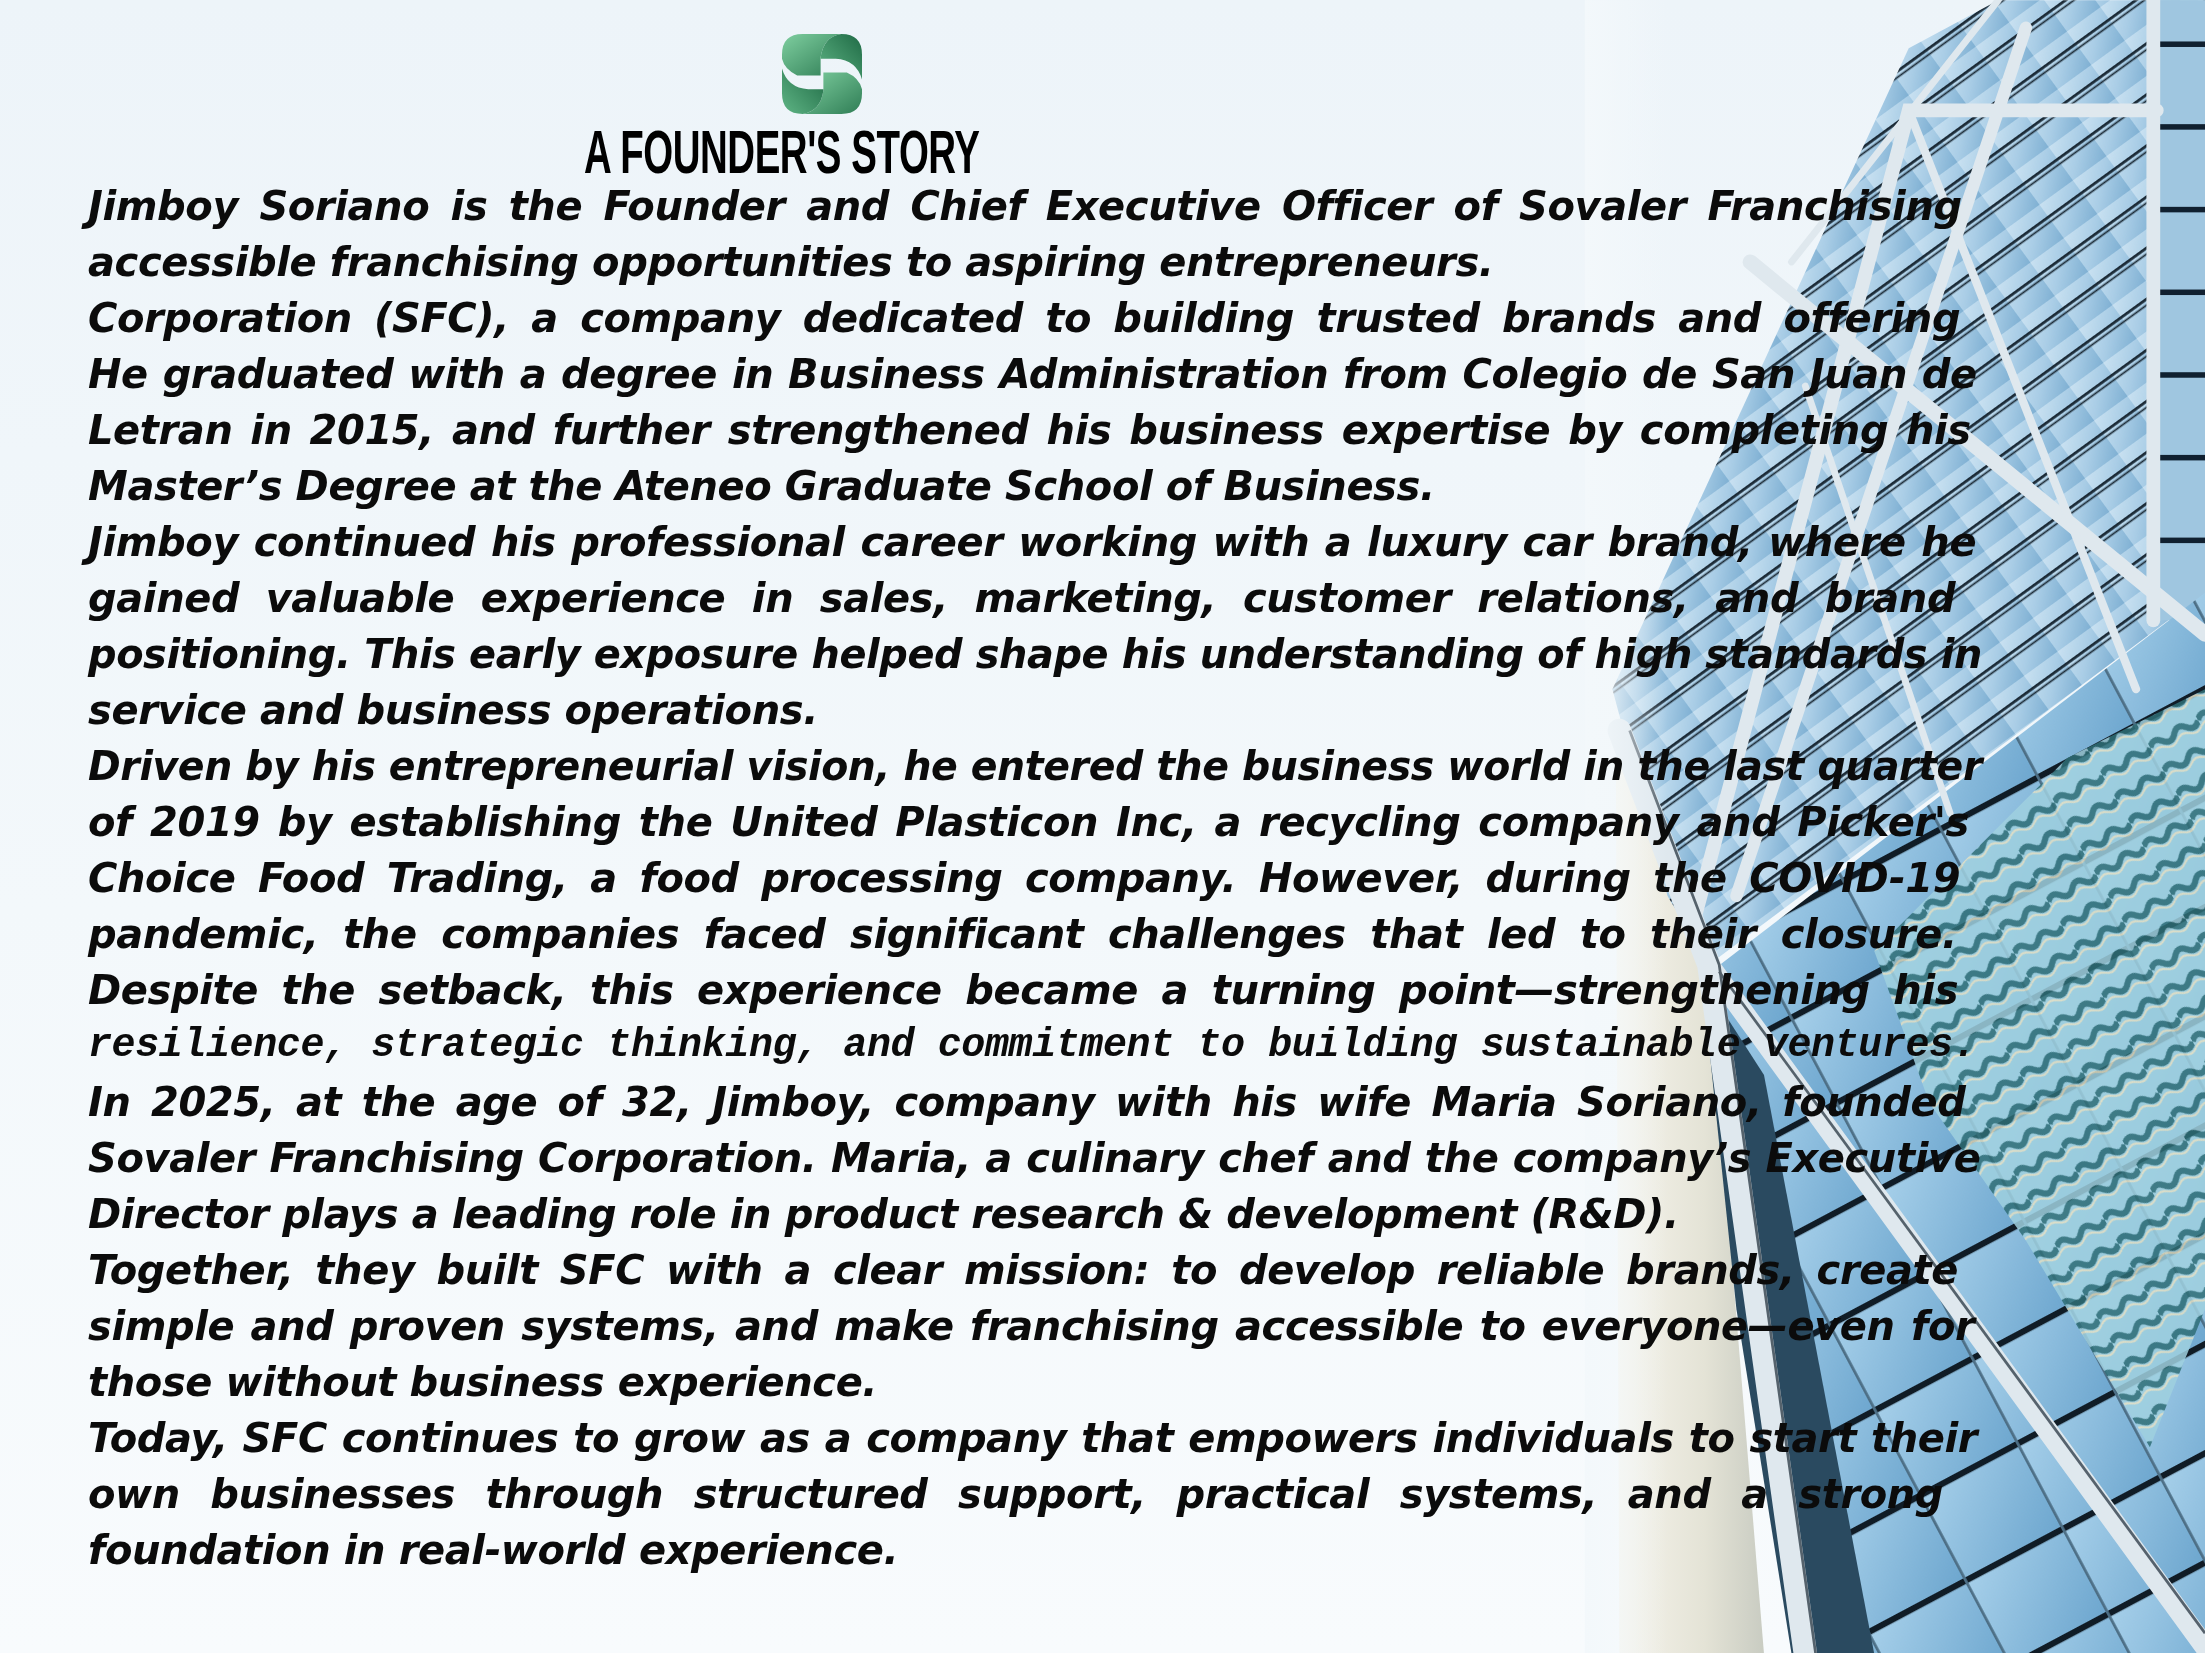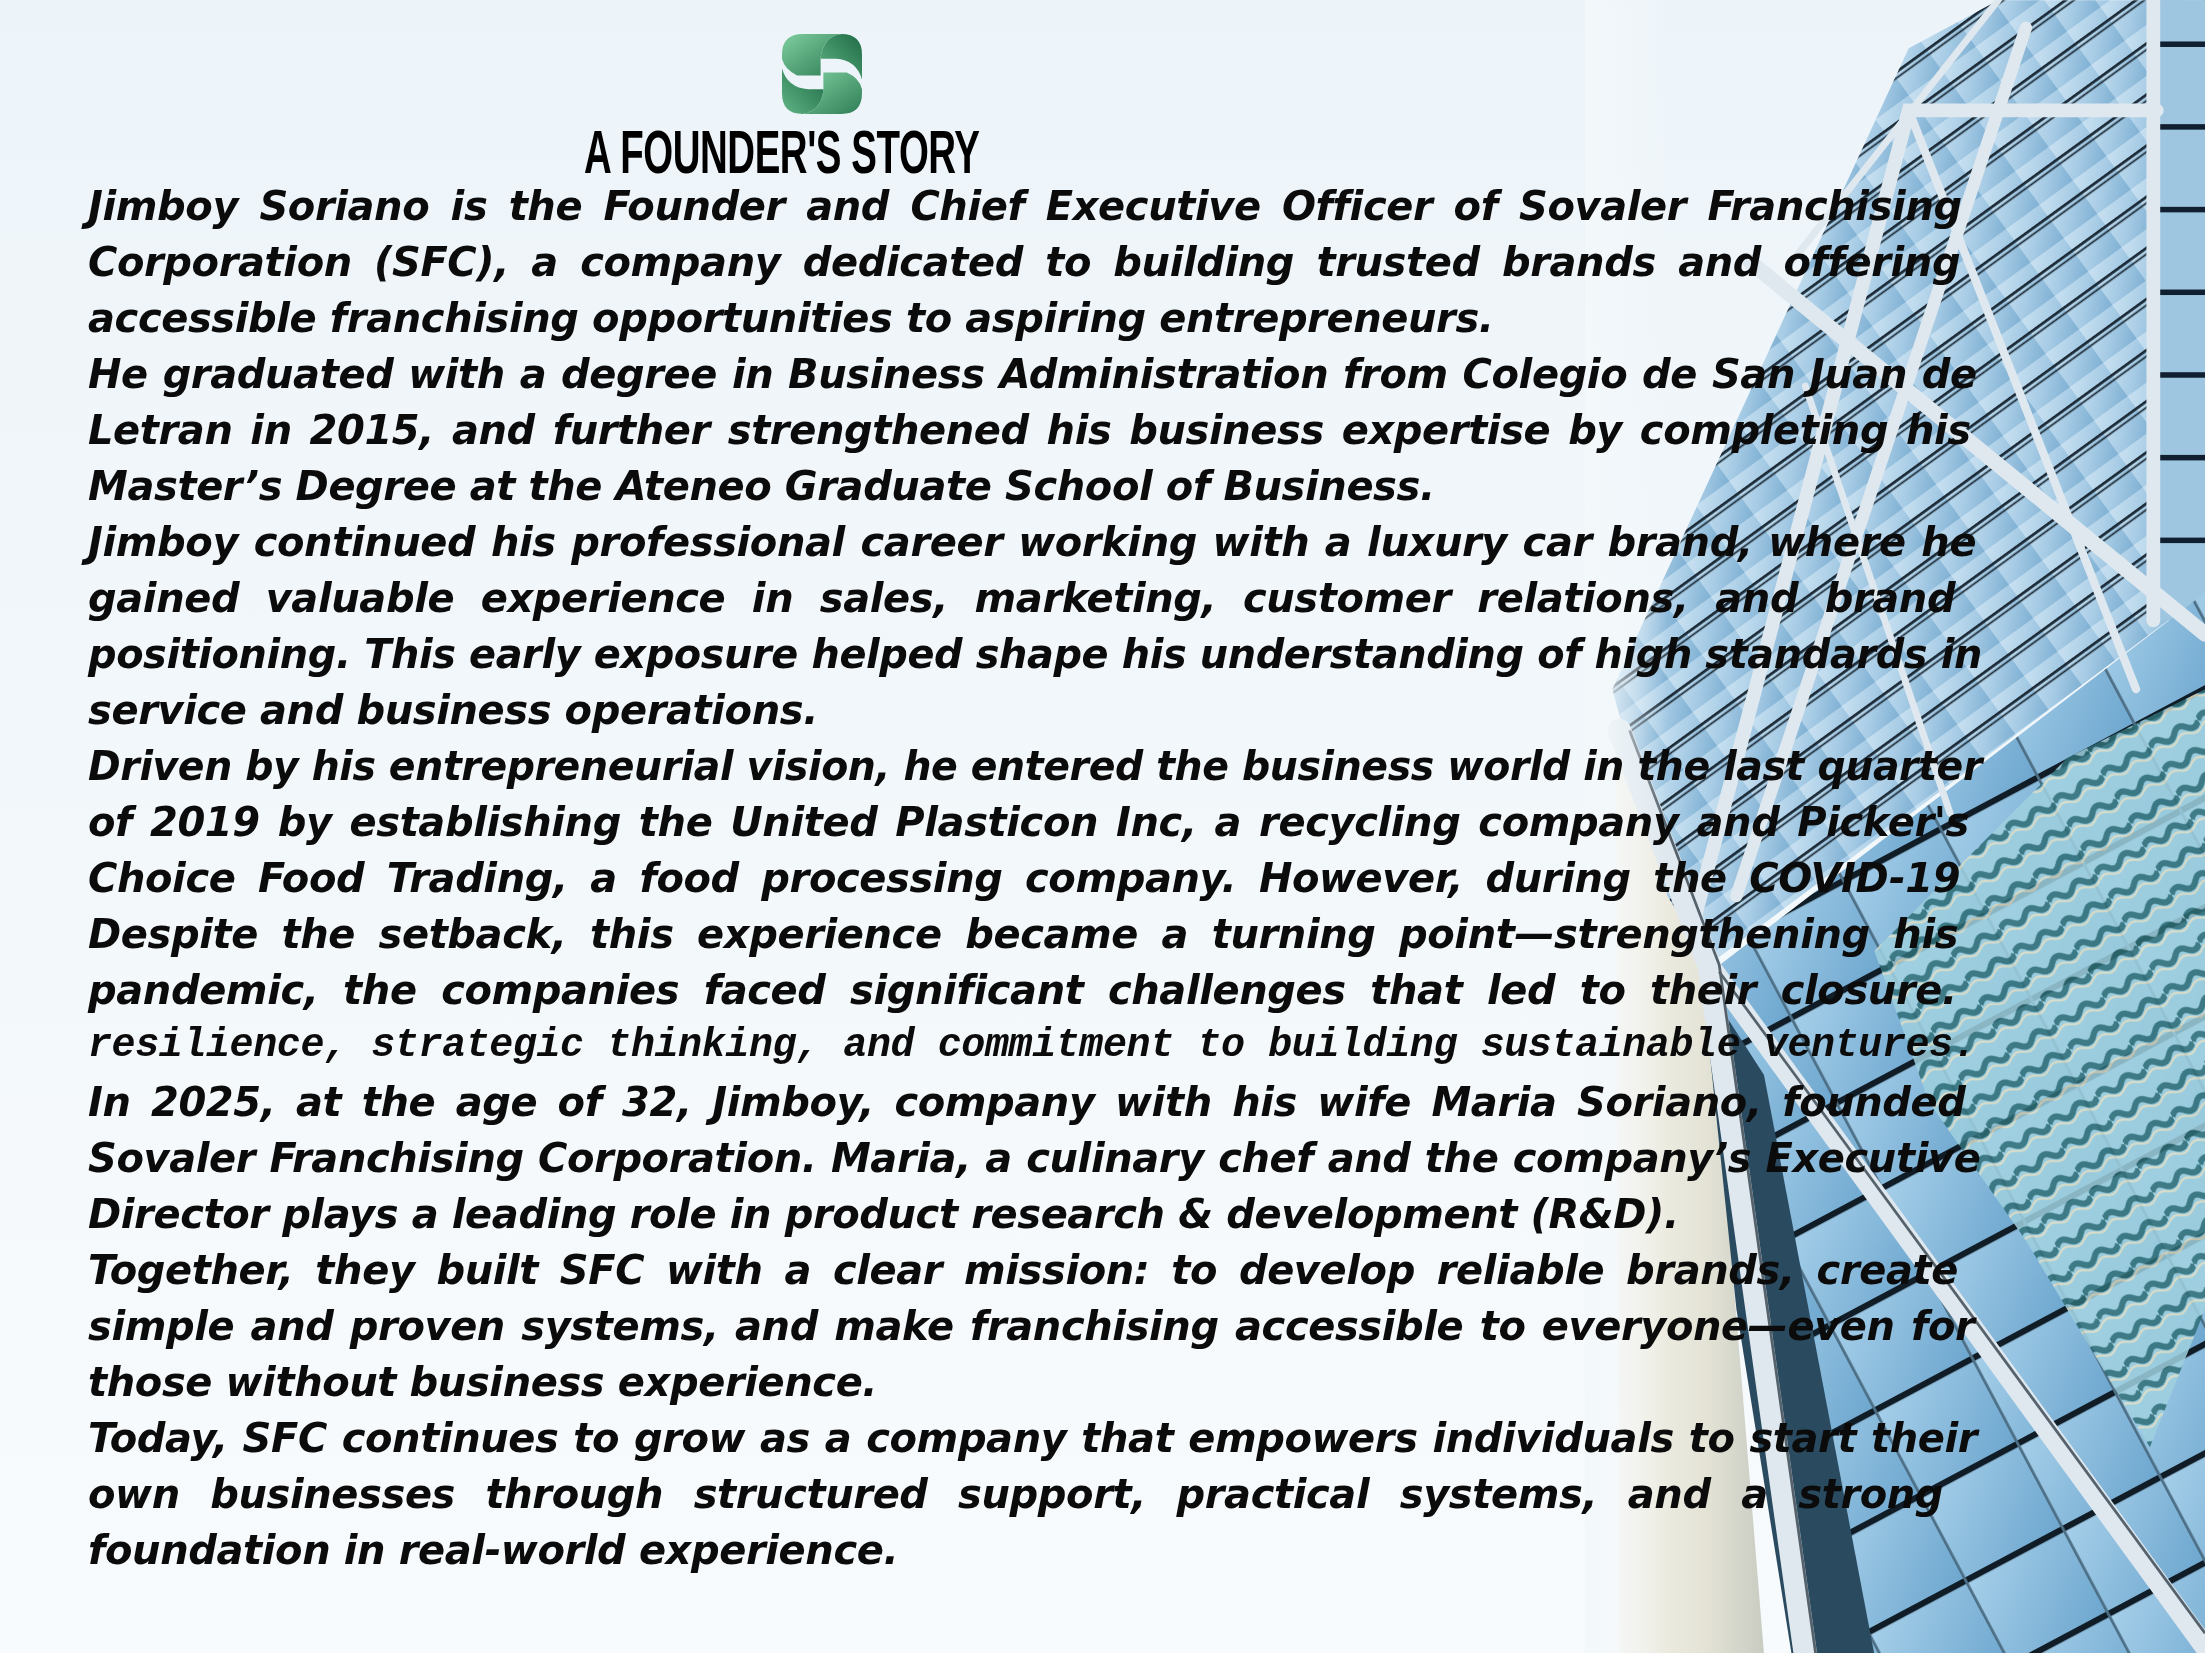--- a/index.html
+++ b/index.html
@@ -137,40 +137,40 @@
     <path d="M86 116 H30 Q56 112 60 82 V56 H94 Q112 64 116 80 V86 Q116 116 86 116 Z" fill="url(#lg1)"></path>
 
     <path d="M30 116 Q0 116 0 86 V50 Q8 78 38 80 H60 V82 Q56 112 30 116 Z" fill="url(#lg2)"></path>
   </svg>
 
   <h1 class="title">A FOUNDER'S STORY</h1>
 
   <div class="story">
     <p>
       <span class="ln" style="display: block; white-space: nowrap; word-spacing: 7.8px; text-align-last: left;">Jimboy Soriano is the Founder and Chief Executive Officer of Sovaler Franchising</span>
+      <span class="ln last" style="display: block; white-space: nowrap;">accessible franchising opportunities to aspiring entrepreneurs.</span>
       <span class="ln" style="display: block; white-space: nowrap; word-spacing: 8.8px; text-align-last: left;">Corporation (SFC), a company dedicated to building trusted brands and offering</span>
-      <span class="ln last" style="display: block; white-space: nowrap;">accessible franchising opportunities to aspiring entrepreneurs.</span>
     </p>
     <p>
       <span class="ln" style="display: block; white-space: nowrap; word-spacing: 1.3px; text-align-last: left;">He graduated with a degree in Business Administration from Colegio de San Juan de</span>
       <span class="ln" style="display: block; white-space: nowrap; word-spacing: 4.3px; text-align-last: left;">Letran in 2015, and further strengthened his business expertise by completing his</span>
       <span class="ln last" style="display: block; white-space: nowrap;">Master’s Degree at the Ateneo Graduate School of Business.</span>
     </p>
     <p>
       <span class="ln" style="display: block; white-space: nowrap; word-spacing: 2.1px; text-align-last: left;">Jimboy continued his professional career working with a luxury car brand, where he</span>
       <span class="ln" style="display: block; white-space: nowrap; word-spacing: 13px; text-align-last: left;">gained valuable experience in sales, marketing, customer relations, and brand</span>
       <span class="ln" style="display: block; white-space: nowrap; transform-origin: left center; transform: scaleX(0.9964); width: 1531px; text-align-last: left;">positioning. This early exposure helped shape his understanding of high standards in</span>
       <span class="ln last" style="display: block; white-space: nowrap;">service and business operations.</span>
     </p>
     <p>
       <span class="ln" style="display: block; white-space: nowrap; transform-origin: left center; transform: scaleX(0.985752); width: 1548px; text-align-last: left;">Driven by his entrepreneurial vision, he entered the business world in the last quarter</span>
       <span class="ln" style="display: block; white-space: nowrap; word-spacing: 4.4px; text-align-last: left;">of 2019 by establishing the United Plasticon Inc, a recycling company and Picker's</span>
       <span class="ln" style="display: block; white-space: nowrap; word-spacing: 9px; text-align-last: left;">Choice Food Trading, a food processing company. However, during the COVID-19</span>
+      <span class="ln" style="display: block; white-space: nowrap; word-spacing: 11px; text-align-last: left;">pandemic, the companies faced significant challenges that led to their closure.</span>
       <span class="ln" style="display: block; white-space: nowrap; word-spacing: 10px; text-align-last: left;">Despite the setback, this experience became a turning point—strengthening his</span>
-      <span class="ln" style="display: block; white-space: nowrap; word-spacing: 11px; text-align-last: left;">pandemic, the companies faced significant challenges that led to their closure.</span>
       <span class="ln last" style="display: block; white-space: nowrap; font-family: Liberation Mono, monospace;">resilience, strategic thinking, and commitment to building sustainable ventures.</span>
     </p>
     <p>
       <span class="ln" style="display: block; white-space: nowrap; word-spacing: 6.9px; text-align-last: left;">In 2025, at the age of 32, Jimboy, company with his wife Maria Soriano, founded</span>
       <span class="ln" style="display: block; white-space: nowrap; word-spacing: 0.8px; text-align-last: left;">Sovaler Franchising Corporation. Maria, a culinary chef and the company’s Executive</span>
       <span class="ln last" style="display: block; white-space: nowrap;">Director plays a leading role in product research &amp;  development (R&amp;D).</span>
     </p>
     <p>
       <span class="ln" style="display: block; white-space: nowrap; word-spacing: 8.3px; text-align-last: left;">Together, they built SFC with a clear mission: to develop reliable brands, create</span>
       <span class="ln" style="display: block; white-space: nowrap; word-spacing: 2.8px; text-align-last: left;">simple and proven systems, and make franchising accessible to everyone—even for</span>

